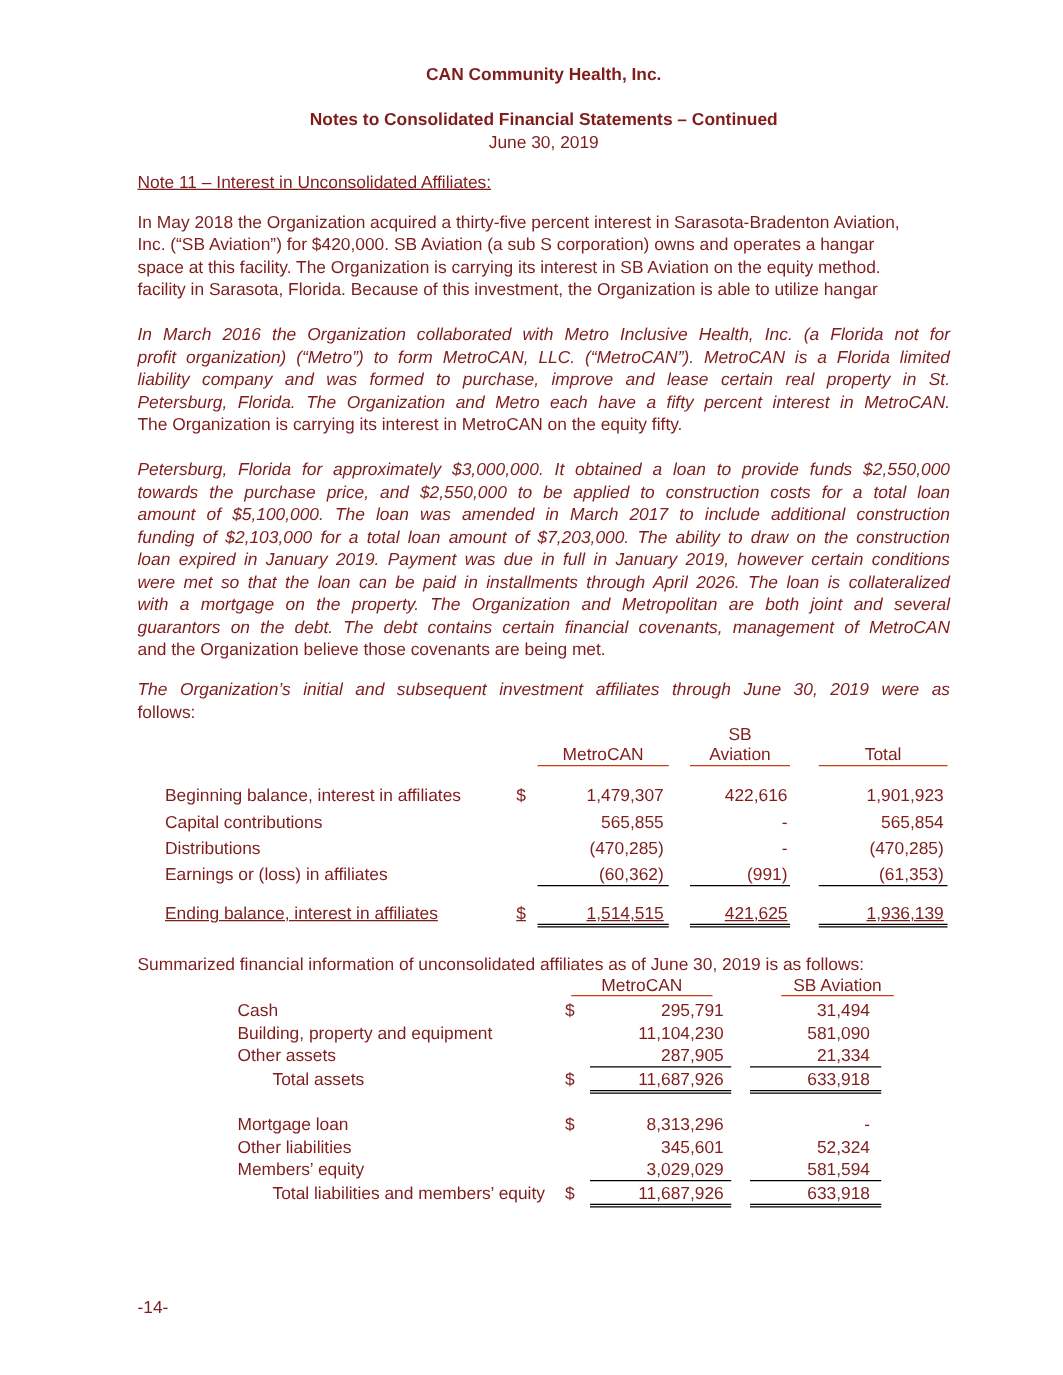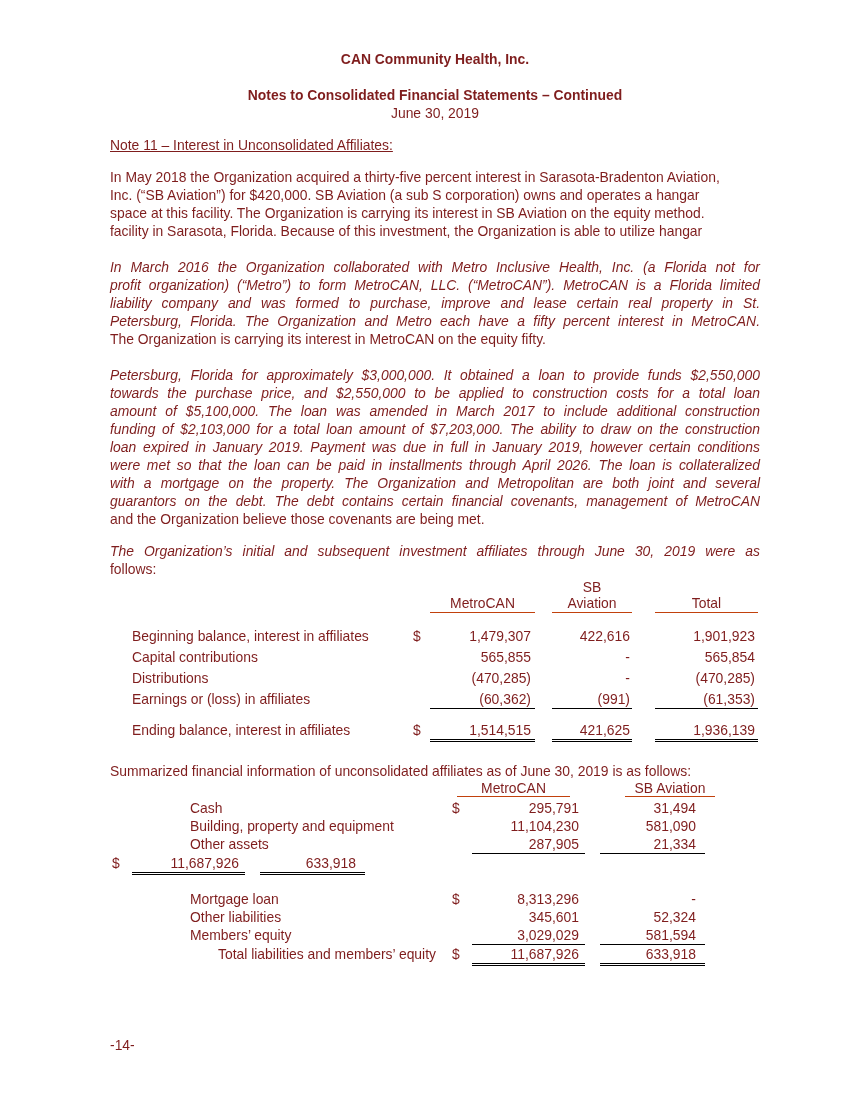--- a/index.html
+++ b/index.html
@@ -27,21 +27,21 @@
   .dul{border-bottom:3px double #000;}
   
   .t1 .c-label{width:293px;padding-left:22px;}
   .t1 .c-dollar{width:27px;padding-left:10px;}
   .t1 .c-metrocan{width:105px;text-align:right;padding-right:4px;}
   .t1 .c-sb_aviation{width:80px;margin-left:17px;text-align:right;padding-right:2px;}
   .t1 .c-total{width:103px;margin-left:23px;text-align:right;padding-right:3px;}
   .t1-head .t-row{height:16px;line-height:16px;}
   .t1-rows{margin-top:17px;}
   .t1-rows .t-row{margin-bottom:3px;}
-  .t1-total{margin-top:12px;}
+  .t1-total{margin-top:12px;text-decoration:underline;}
   
   .t2 .c-label{width:340px;padding-left:80px;}
   .t2 .c-label.indent{padding-left:108px;}
   .t2 .c-dollar{width:22px;padding-left:2px;}
   .t2 .c-metrocan{width:113px;text-align:right;padding-right:6px;}
   .t2 .c-sb_aviation{width:105px;margin-left:15px;text-align:right;padding-right:9px;}
   .t2-head{height:16px;line-height:16px;}
   .t2-head .c-metrocan{margin-left:-15px;line-height:16px;}
   .t2-head .c-sb_aviation{margin-left:55px;width:90px;line-height:16px;}
   .t2-rows{margin-top:3px;}
@@ -167,20 +167,21 @@
           <span class="cell c-sb_aviation">581,090</span>
         </div>
         <div class="t-row">
           <span class="cell c-label">Other assets</span>
           <span class="cell c-dollar"></span>
           <span class="cell c-metrocan ul">287,905</span>
           <span class="cell c-sb_aviation ul">21,334</span>
         </div>
       </div>
     <div class="t2 t-row">
+      <span class="cell c-label indent">Total assets</span>
       <span class="cell c-dollar">$</span>
       <span class="cell c-metrocan dul">11,687,926</span>
       <span class="cell c-sb_aviation dul">633,918</span>
     </div>
     <div class="t2 t2-rows t2-liab">
         <div class="t-row">
           <span class="cell c-label">Mortgage loan</span>
           <span class="cell c-dollar">$</span>
           <span class="cell c-metrocan">8,313,296</span>
           <span class="cell c-sb_aviation">-</span>

